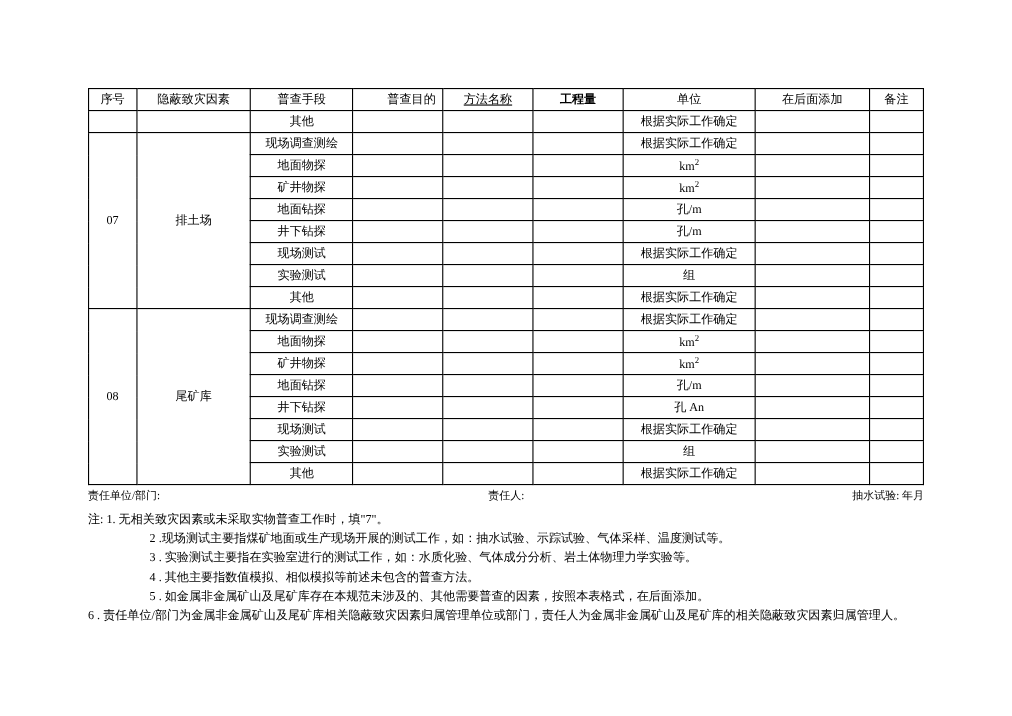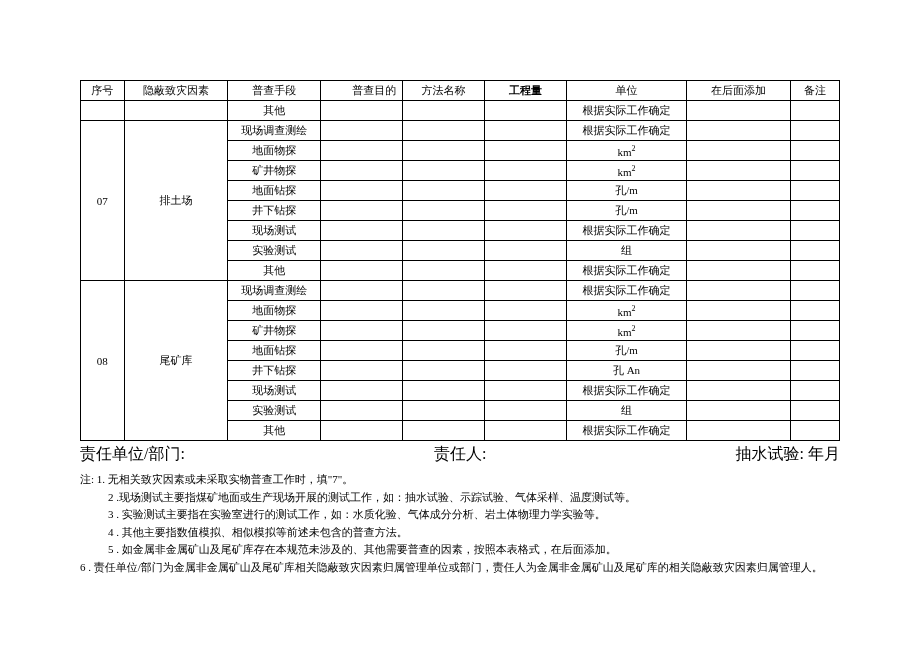--- a/index.html
+++ b/index.html
@@ -21,38 +21,38 @@
       padding: 2px 6px;
       text-align: center;
       vertical-align: middle;
       height: 18px;
       font-weight: normal;
     }
     .col-seq { width: 40px; margin-left: 48px; }
     .col-factor { width: 95px; }
     .col-method { width: 85px; }
     .col-purpose { width: 75px; text-align: right; }
-    .col-methodname { width: 75px; }
+    .col-methodname { width: 75px; text-decoration: underline; }
     .col-gcl { width: 75px; font-weight: bold; }
     .col-unit { width: 110px; }
     .col-sname { width: 95px; }
     .col-note { width: 45px; }
     .footer-row {
       display: flex;
       justify-content: space-between;
-      font-size: 16px;
+      font-size: 10px;
       margin-top: 3px;
     }
     .notes {
       margin-top: 6px;
       font-size: 11px;
       line-height: 1.6;
     }
     .notes .line { margin-left: 0; }
-    .notes .indent { margin-left: 28px; }
+    .notes .indent { margin-left: 56px; }
     .notes .last { margin-left: 0; }
     sup { font-size: 8px; }
   </style>
 </head>
 <body>
 
 <table>
   <tbody>
       <tr>
     <th class="col-seq">序号</th>

